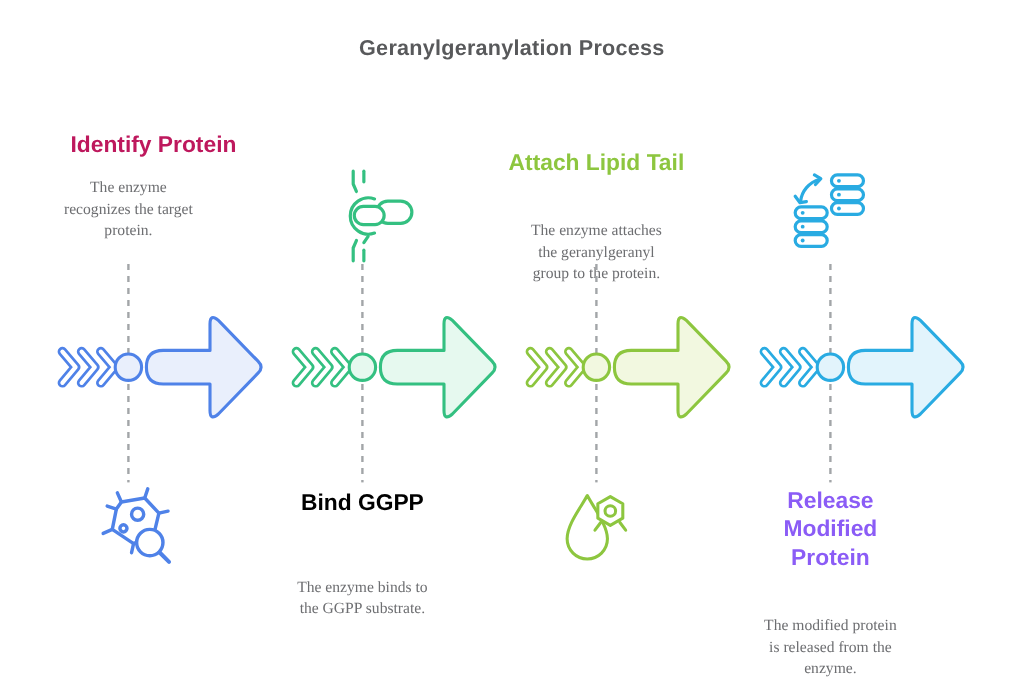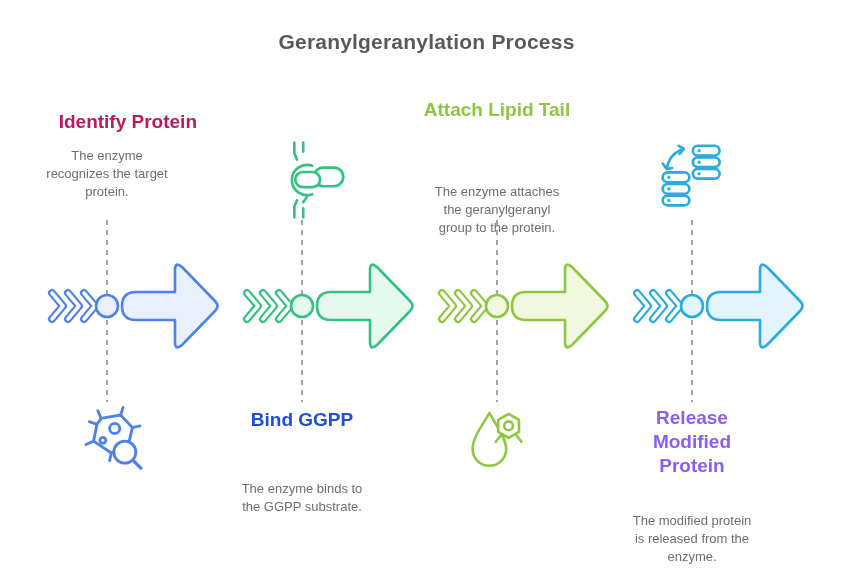--- a/index.html
+++ b/index.html
@@ -2,37 +2,38 @@
 <html><head>
 <meta charset="utf-8">
 <style>
   html,body{margin:0;padding:0;background:#ffffff;}
   #canvas{
     position:relative;width:853px;height:574px;background:#ffffff;overflow:hidden;
     font-family:"Liberation Sans","DejaVu Sans",sans-serif;
   }
   .page-title{
     position:absolute;top:30px;left:0;width:853px;text-align:center;
-    font-size:21px;font-weight:700;color:#58595b;letter-spacing:.2px;
+    font-size:18px;font-weight:700;color:#58595b;letter-spacing:.2px;
   }
   .dash{
     position:absolute;top:220px;height:182px;width:2px;
     background:repeating-linear-gradient(to bottom,#a2a5a8 0 5px,transparent 5px 10px);
   }
   .arrow-svg{position:absolute;top:258px;}
   .icon-svg{position:absolute;}
   .step-title{
     position:absolute;text-align:center;font-size:19px;font-weight:700;line-height:24px;
   }
   .step-desc{
     position:absolute;text-align:center;font-size:13px;line-height:18px;color:#6d6e71;
     white-space:pre-line;
+    font-family:Liberation Serif, serif;
   }
   .s1 .step-title{color:#be185d;text-align:right;}
-  .s2 .step-title{color:#1d4ed8;}
+  .s2 .step-title{color:#000000;}
   .s3 .step-title{color:#8dc63f;}
   .s4 .step-title{color:#8b5cf6;}
 </style>
 </head>
 <body>
 
 <div id="canvas">
 
   <div class="page-title">Geranylgeranylation Process</div>
 
@@ -105,21 +106,21 @@
       <path d="M106,34 L145,34 L145,12 Q145,3 152,9 L185,43 Q190,48 185,53 L152,87 Q145,93 145,84 L145,62 L106,62 Q92,62 92,48 Q92,34 106,34 Z" fill="#e6f9ef" stroke="#34c081" stroke-width="2.6" stroke-linejoin="round"></path>
       <circle cx="77" cy="48" r="11" fill="#e6f9ef" stroke="#34c081" stroke-width="2.6"></circle>
     </svg>
 
     <div class="step-title" style="left:212px;top:408px;width:180px;">Bind GGPP</div>
     <div class="step-desc" style="left:222px;top:443px;width:160px;margin-top:37px;">The enzyme binds to
 the GGPP substrate.</div>
   </div>
 
   <div class="s3">
-    <div class="step-title" style="left:407px;top:98px;width:180px;">Attach Lipid Tail</div>
+    <div class="step-title" style="left:407px;top:125px;width:180px;">Attach Lipid Tail</div>
     <div class="step-desc" style="left:417px;top:147px;width:160px;margin-top:36px;">The enzyme attaches
 the geranylgeranyl
 group to the protein.</div>
     <div class="dash" style="left:496px;"></div>
 
     <svg class="arrow-svg" style="left:420px;" width="195" height="96" viewBox="0 0 195 96">
       <g fill="none" stroke="#8dc63f" stroke-width="8" stroke-linecap="round" stroke-linejoin="round">
         <path d="M22,35 L33,48 L22,61"></path>
           <path d="M38,35 L49,48 L38,61"></path>
           <path d="M54,35 L65,48 L54,61"></path>

